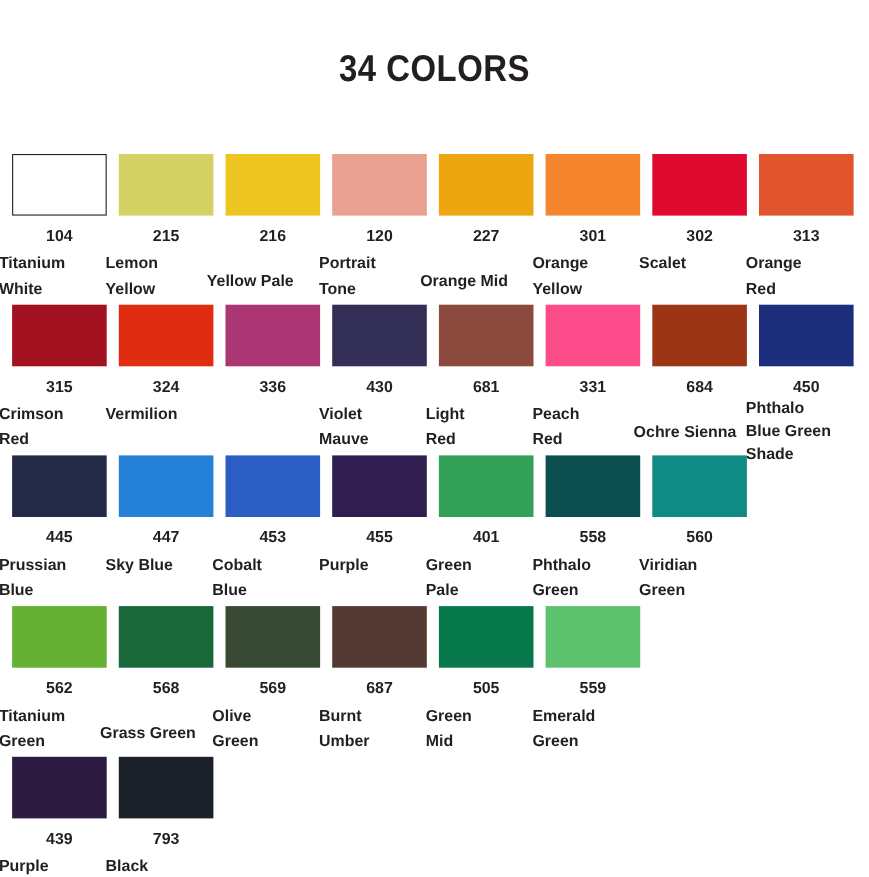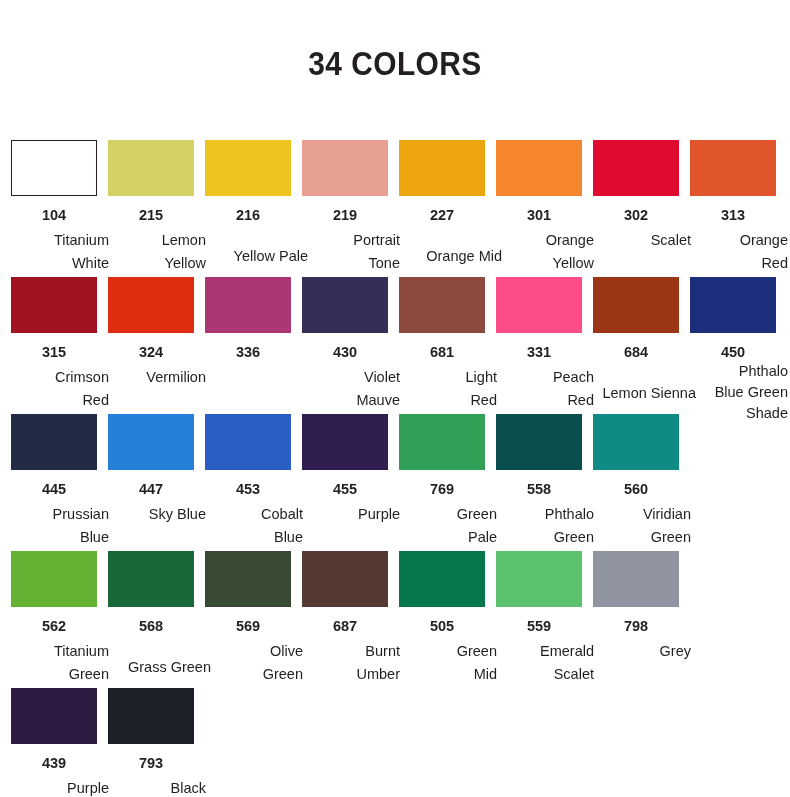--- a/index.html
+++ b/index.html
@@ -68,23 +68,23 @@
     font-size: 14.5px;
     font-weight: bold;
     line-height: 18px;
     text-align: center;
     color: #231f20;
   }
 
   .swatch-name {
     margin-top: 5px;
     font-size: 14.5px;
-    font-weight: normal;
+    font-weight: bold;
     line-height: 23px;
-    text-align: right;
+    text-align: left;
     color: #231f20;
     white-space: pre-line;
     width: 110px;
   }
 
   .swatch-name.tight {
     margin-top: 0px;
     line-height: 21px;
   }
 
@@ -112,21 +112,21 @@
         <div class="swatch-name">Lemon
 Yellow</div>
       </div>
       <div class="swatch-cell">
         <div class="swatch-chip" style="background: rgb(238, 197, 32);"></div>
         <div class="swatch-code">216</div>
         <div class="swatch-name wide">Yellow Pale</div>
       </div>
       <div class="swatch-cell">
         <div class="swatch-chip" style="background: rgb(232, 160, 145);"></div>
-        <div class="swatch-code">219</div>
+        <div class="swatch-code">120</div>
         <div class="swatch-name">Portrait
 Tone</div>
       </div>
       <div class="swatch-cell">
         <div class="swatch-chip" style="background: rgb(238, 166, 16);"></div>
         <div class="swatch-code">227</div>
         <div class="swatch-name wide">Orange Mid</div>
       </div>
       <div class="swatch-cell">
         <div class="swatch-chip" style="background: rgb(245, 134, 46);"></div>
@@ -176,21 +176,21 @@
       </div>
       <div class="swatch-cell">
         <div class="swatch-chip" style="background: rgb(252, 77, 138);"></div>
         <div class="swatch-code">331</div>
         <div class="swatch-name">Peach
 Red</div>
       </div>
       <div class="swatch-cell">
         <div class="swatch-chip" style="background: rgb(155, 53, 22);"></div>
         <div class="swatch-code">684</div>
-        <div class="swatch-name wide">Lemon Sienna</div>
+        <div class="swatch-name wide">Ochre Sienna</div>
       </div>
       <div class="swatch-cell">
         <div class="swatch-chip" style="background: rgb(29, 47, 124);"></div>
         <div class="swatch-code">450</div>
         <div class="swatch-name tight">Phthalo
 Blue Green
 Shade</div>
       </div>
     </div>
     <div class="swatch-row">
@@ -211,21 +211,21 @@
         <div class="swatch-name">Cobalt
 Blue</div>
       </div>
       <div class="swatch-cell">
         <div class="swatch-chip" style="background: rgb(47, 30, 79);"></div>
         <div class="swatch-code">455</div>
         <div class="swatch-name">Purple</div>
       </div>
       <div class="swatch-cell">
         <div class="swatch-chip" style="background: rgb(51, 160, 88);"></div>
-        <div class="swatch-code">769</div>
+        <div class="swatch-code">401</div>
         <div class="swatch-name">Green
 Pale</div>
       </div>
       <div class="swatch-cell">
         <div class="swatch-chip" style="background: rgb(10, 79, 78);"></div>
         <div class="swatch-code">558</div>
         <div class="swatch-name">Phthalo
 Green</div>
       </div>
       <div class="swatch-cell">
@@ -262,26 +262,21 @@
       <div class="swatch-cell">
         <div class="swatch-chip" style="background: rgb(7, 120, 76);"></div>
         <div class="swatch-code">505</div>
         <div class="swatch-name">Green
 Mid</div>
       </div>
       <div class="swatch-cell">
         <div class="swatch-chip" style="background: rgb(93, 194, 110);"></div>
         <div class="swatch-code">559</div>
         <div class="swatch-name">Emerald
-Scalet</div>
-      </div>
-      <div class="swatch-cell">
-        <div class="swatch-chip" style="background: rgb(144, 147, 160);"></div>
-        <div class="swatch-code">798</div>
-        <div class="swatch-name">Grey</div>
+Green</div>
       </div>
     </div>
     <div class="swatch-row">
       <div class="swatch-cell">
         <div class="swatch-chip" style="background: rgb(45, 27, 66);"></div>
         <div class="swatch-code">439</div>
         <div class="swatch-name">Purple</div>
       </div>
       <div class="swatch-cell">
         <div class="swatch-chip" style="background: rgb(28, 32, 40);"></div>

